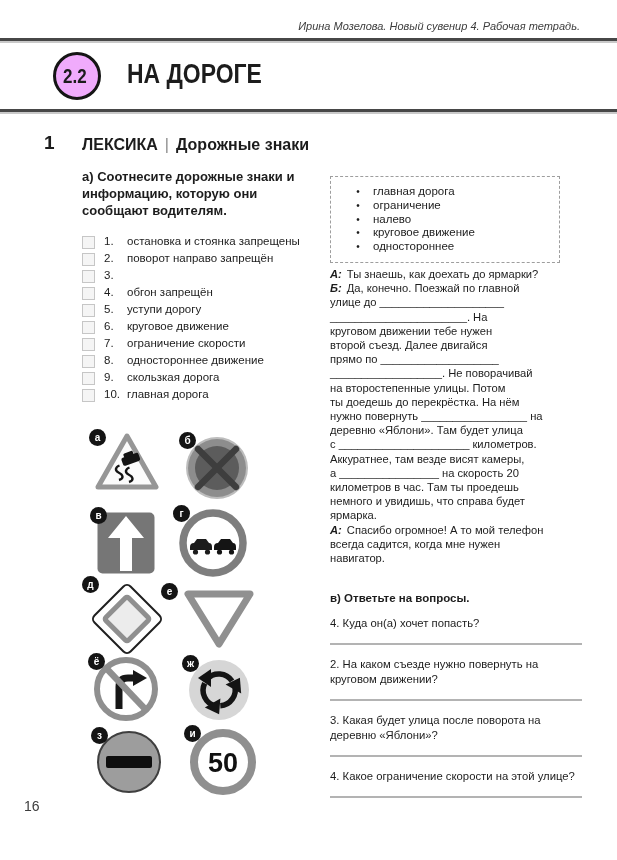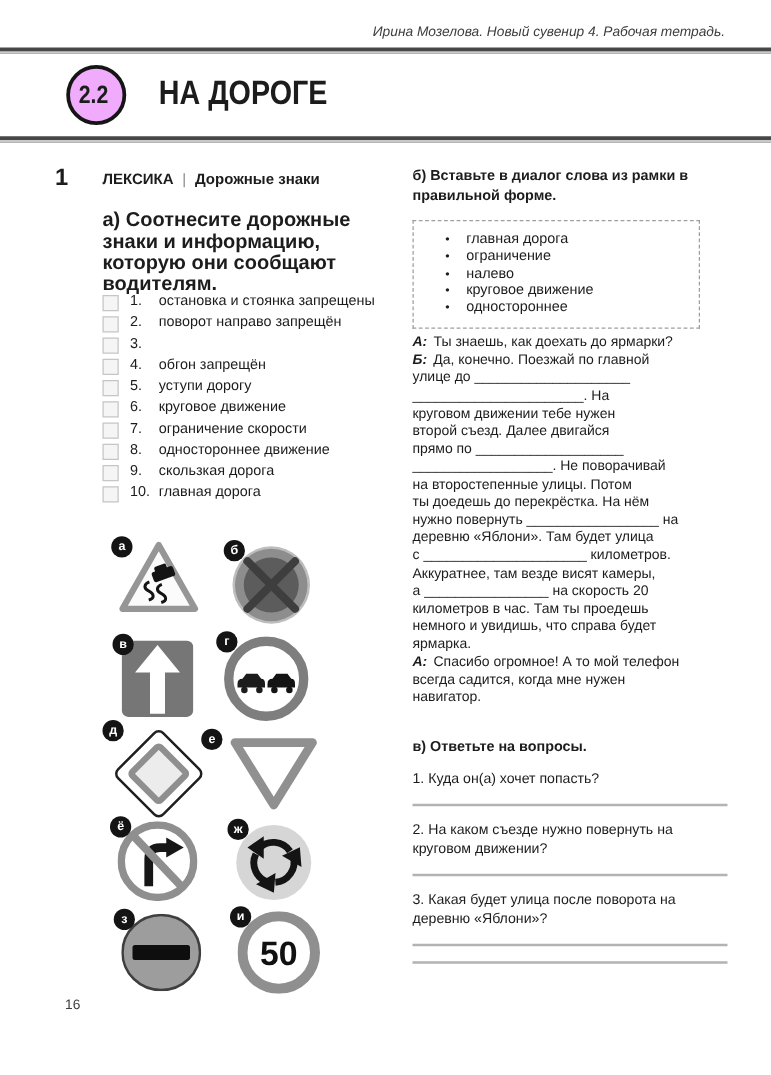--- a/index.html
+++ b/index.html
@@ -12,23 +12,23 @@
   .rule{position:absolute;left:0;width:617px;height:3px;background:#474747;border-bottom:2px solid #c9c9c9;}
   .rule-top{top:38px;}
   .rule-title{top:109px;}
   .lesson-badge{position:absolute;left:53px;top:52px;width:42px;height:42px;border:3px solid #151515;
       border-radius:50%;background:#f0abfc;display:flex;align-items:center;justify-content:center;
       font-weight:bold;font-size:20px;}
   .lesson-title{position:absolute;left:127px;top:59px;font-size:27px;font-weight:bold;white-space:nowrap;}
 
   
   .ex-num{position:absolute;left:44px;top:132px;font-size:19px;font-weight:bold;}
-  .ex-heading{position:absolute;left:82px;top:136px;font-size:12px;font-weight:bold;white-space:nowrap;}
+  .ex-heading{position:absolute;left:82px;top:136px;font-size:16px;font-weight:bold;white-space:nowrap;}
   .ex-heading .sep{color:#8a8a8a;font-weight:normal;margin:0 7px;}
-  .task-a{position:absolute;left:82px;top:168px;width:238px;font-size:16px;font-weight:bold;line-height:17px;}
+  .task-a{position:absolute;left:82px;top:168px;width:238px;font-size:13px;font-weight:bold;line-height:17px;}
   .match-list{position:absolute;left:82px;top:233px;width:242px;font-size:11.5px;line-height:17px;}
   .match-row{display:flex;align-items:flex-start;}
   .checkbox{flex:0 0 11px;height:11px;border:1px solid #c6c6c6;background:#f5f5f5;margin:3px 9px 0 0;}
   .match-row .num{flex:0 0 23px;}
   .match-row .txt{flex:1;}
 
   
   .sign-cell{position:absolute;}
   .sign-cell svg{display:block;}
   .badge{position:absolute;left:-6px;top:-4px;width:17px;height:17px;background:#141414;color:#fff;
@@ -43,21 +43,21 @@
   .word-row .bullet{flex:0 0 30px;text-align:center;font-size:10px;}
   .dialogue{position:absolute;left:330px;top:267px;width:256px;font-size:11.2px;line-height:14.2px;white-space:nowrap;}
   .dline .spk{font-style:italic;font-weight:bold;margin-right:5px;}
   .dline .spk:empty{margin-right:0;}
   .task-c{position:absolute;left:330px;top:592px;width:252px;}
   .task-c-head{font-size:11.5px;font-weight:bold;}
   .q{margin-top:12px;}
   .q-text{font-size:11.3px;line-height:15px;}
   .answer-line{height:2px;background:#b3b3b3;margin-top:12px;}
 
-  .page-number{position:absolute;left:52px;top:798px;font-size:11px;color:#3d3d3d;}
+  .page-number{position:absolute;left:24px;top:798px;font-size:14px;color:#3d3d3d;}
 </style>
 </head>
 <body>
 
 <div class="page">
 
   <div class="running-header">Ирина Мозелова. Новый сувенир 4. Рабочая тетрадь.</div>
   <div class="rule rule-top"></div>
 
   <div class="lesson-badge">
@@ -240,21 +240,20 @@
   </div>
 
   <div class="sign-cell" style="left:190px;top:729px;">
     <span class="badge">и</span>
     <svg width="66" height="66" viewBox="0 0 66 66">
       <circle cx="33" cy="33" r="29" fill="#fff" stroke="#8f8f8f" stroke-width="8"></circle>
       <text x="33" y="43" text-anchor="middle" font-size="27" font-weight="bold" fill="#111">50</text>
     </svg>
   </div>
 
-  <div class="task-b-head">б) Вставьте в диалог слова из рамки в правильной форме.</div>
 
   <div class="word-box">
 
       <div class="word-row">
         <span class="bullet">•</span>
         <span>главная дорога</span>
       </div>
 
       <div class="word-row">
         <span class="bullet">•</span>
@@ -362,34 +361,35 @@
       <div class="dline">
         <b class="spk"></b><span>навигатор.</span>
       </div>
     </div>
 
   <div class="task-c">
     <div class="task-c-head">в) Ответьте на вопросы.</div>
     <div>
 
         <div class="q">
-          <div class="q-text">1. Куда он(а) хочет попасть?</div>
+          <div class="q-text">4. Куда он(а) хочет попасть?</div>
           <div class="answer-line"></div>
         </div>
 
         <div class="q">
           <div class="q-text">2. На каком съезде нужно повернуть на круговом движении?</div>
           <div class="answer-line"></div>
         </div>
 
         <div class="q">
           <div class="q-text">3. Какая будет улица после поворота на деревню «Яблони»?</div>
           <div class="answer-line"></div>
         </div>
 
         <div class="q">
+          <div class="q-text">4. Какое ограничение скорости на этой улице?</div>
           <div class="answer-line"></div>
         </div>
       </div>
   </div>
 
   <div class="page-number">16</div>
 </div>
 
 </body></html>

